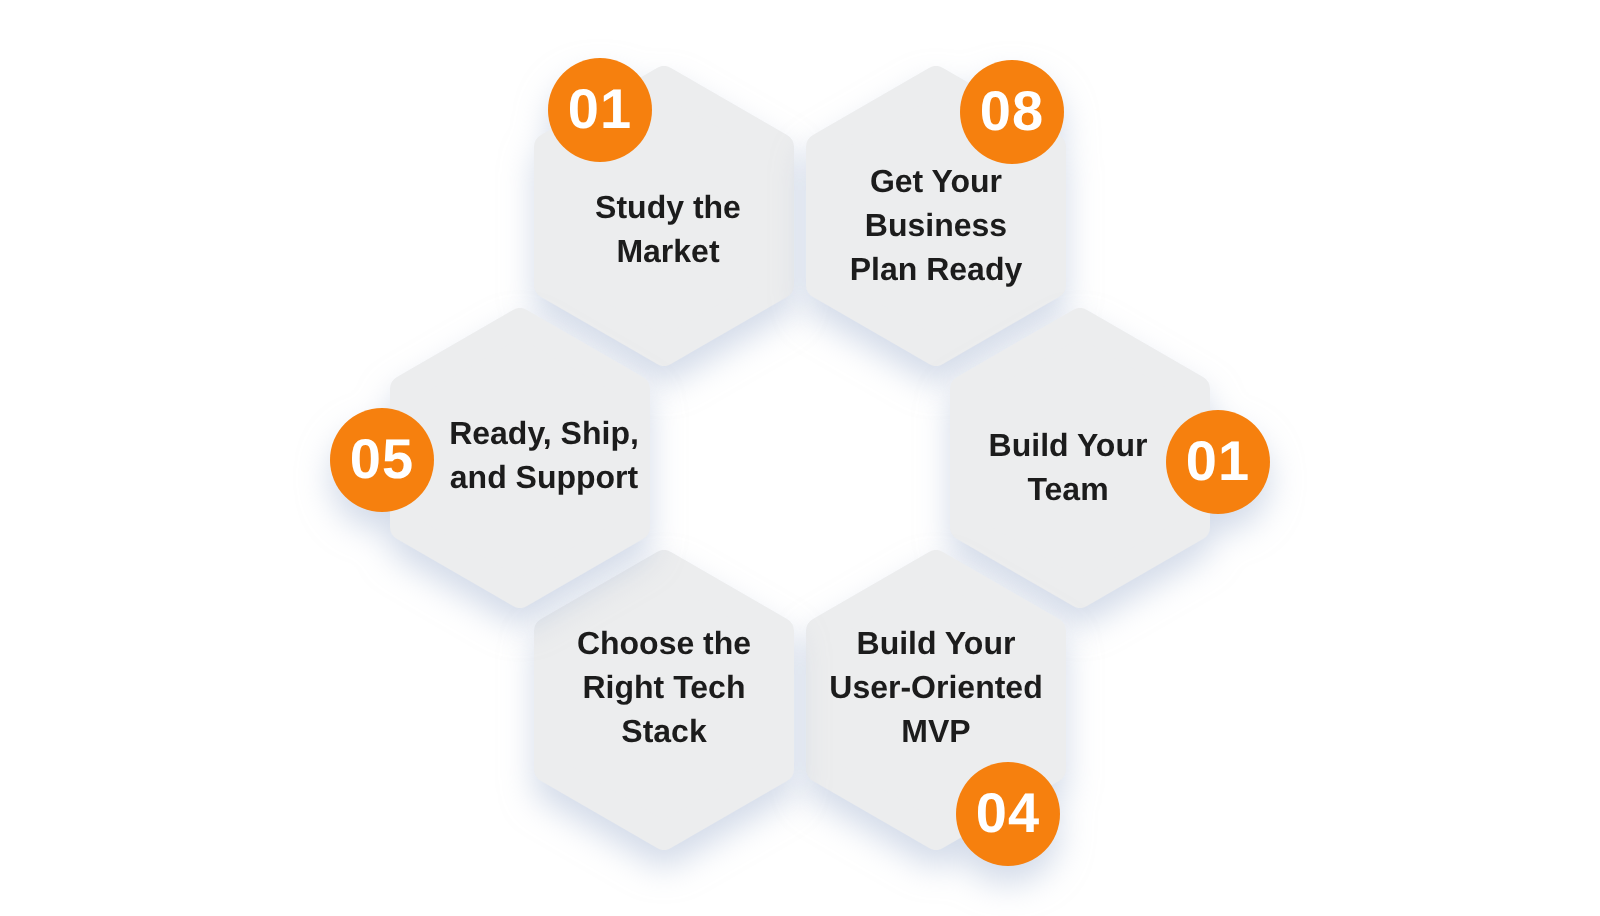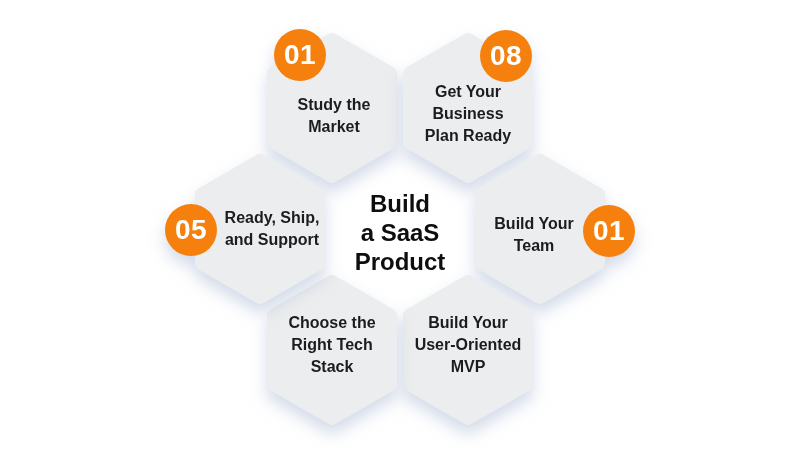--- a/index.html
+++ b/index.html
@@ -109,37 +109,35 @@
     <div class="badge">01</div>
   </div>
 
   <div class="hex pos-4">
     <svg class="hex-svg" viewBox="0 0 130 150" aria-hidden="true">
       <polygon points="65,7 123,40.5 123,109.5 65,143 7,109.5 7,40.5"></polygon>
     </svg>
     <div class="label">Build Your
 User-Oriented
 MVP</div>
+    <div class="badge">04</div>
   </div>
 
   <div class="hex pos-5">
     <svg class="hex-svg" viewBox="0 0 130 150" aria-hidden="true">
       <polygon points="65,7 123,40.5 123,109.5 65,143 7,109.5 7,40.5"></polygon>
     </svg>
     <div class="label">Choose the
 Right Tech
 Stack</div>
   </div>
 
   <div class="hex pos-6">
     <svg class="hex-svg" viewBox="0 0 130 150" aria-hidden="true">
       <polygon points="65,7 123,40.5 123,109.5 65,143 7,109.5 7,40.5"></polygon>
     </svg>
     <div class="label">Ready, Ship,
 and Support</div>
     <div class="badge">05</div>
   </div>
 
-  <div class="center-title">Build
-a SaaS
-Product</div>
 
 </div>
 
 </body></html>

